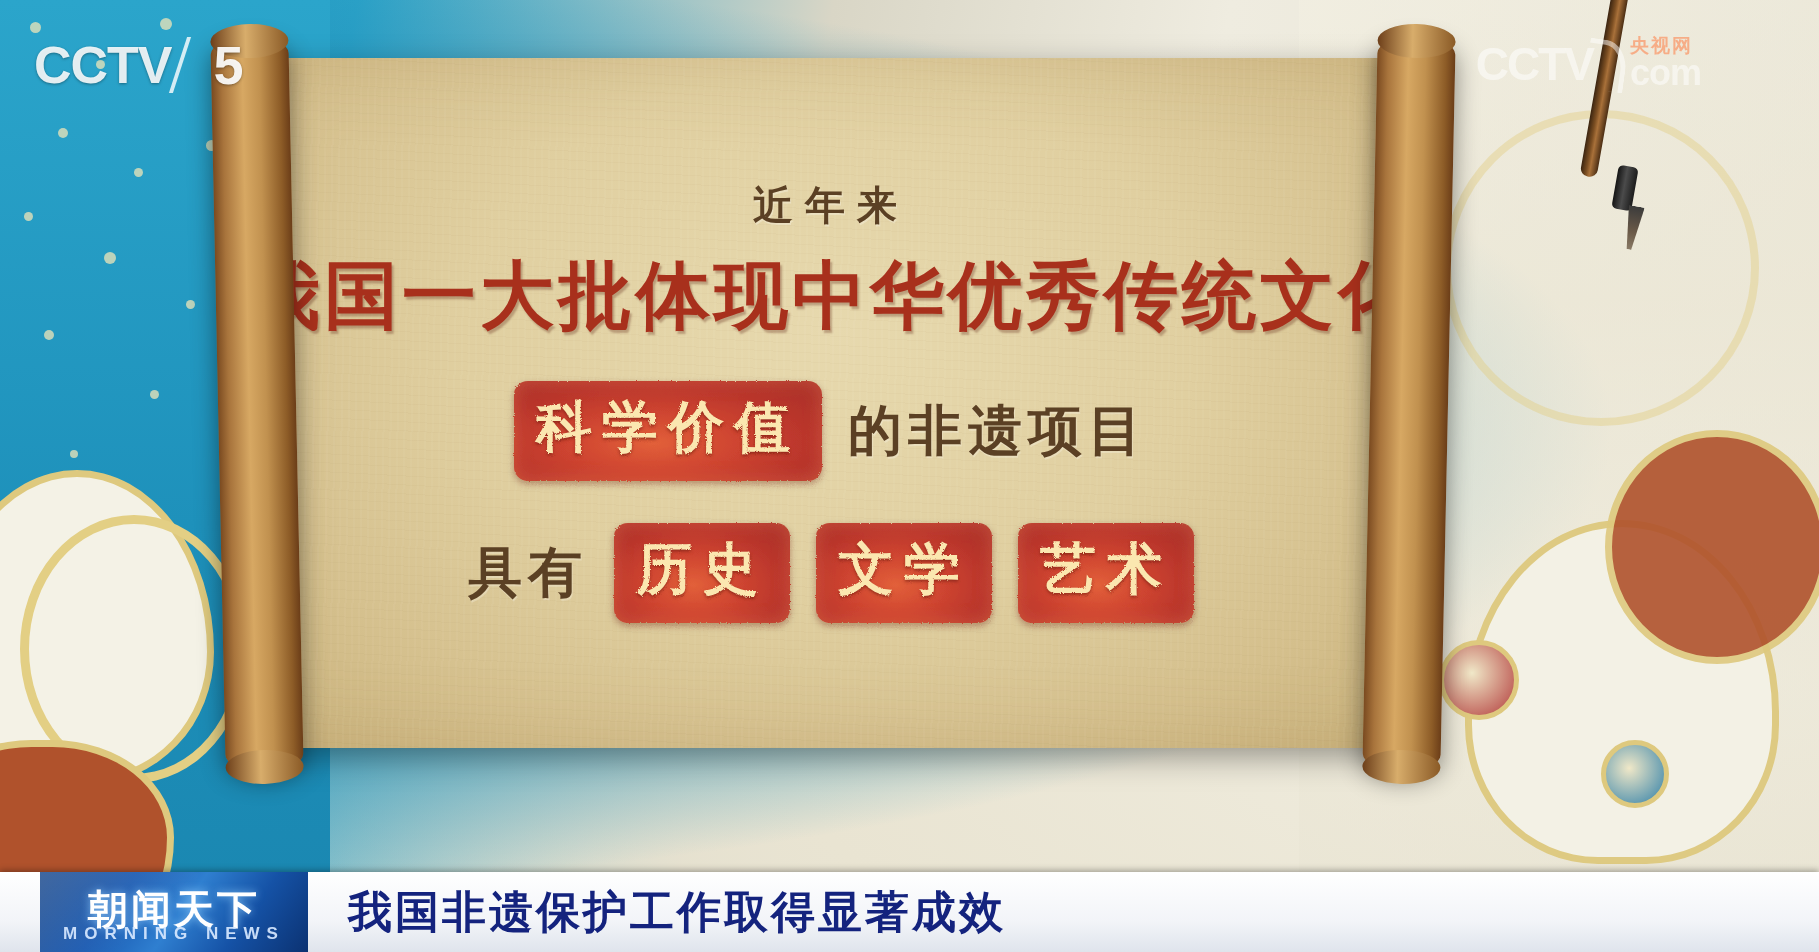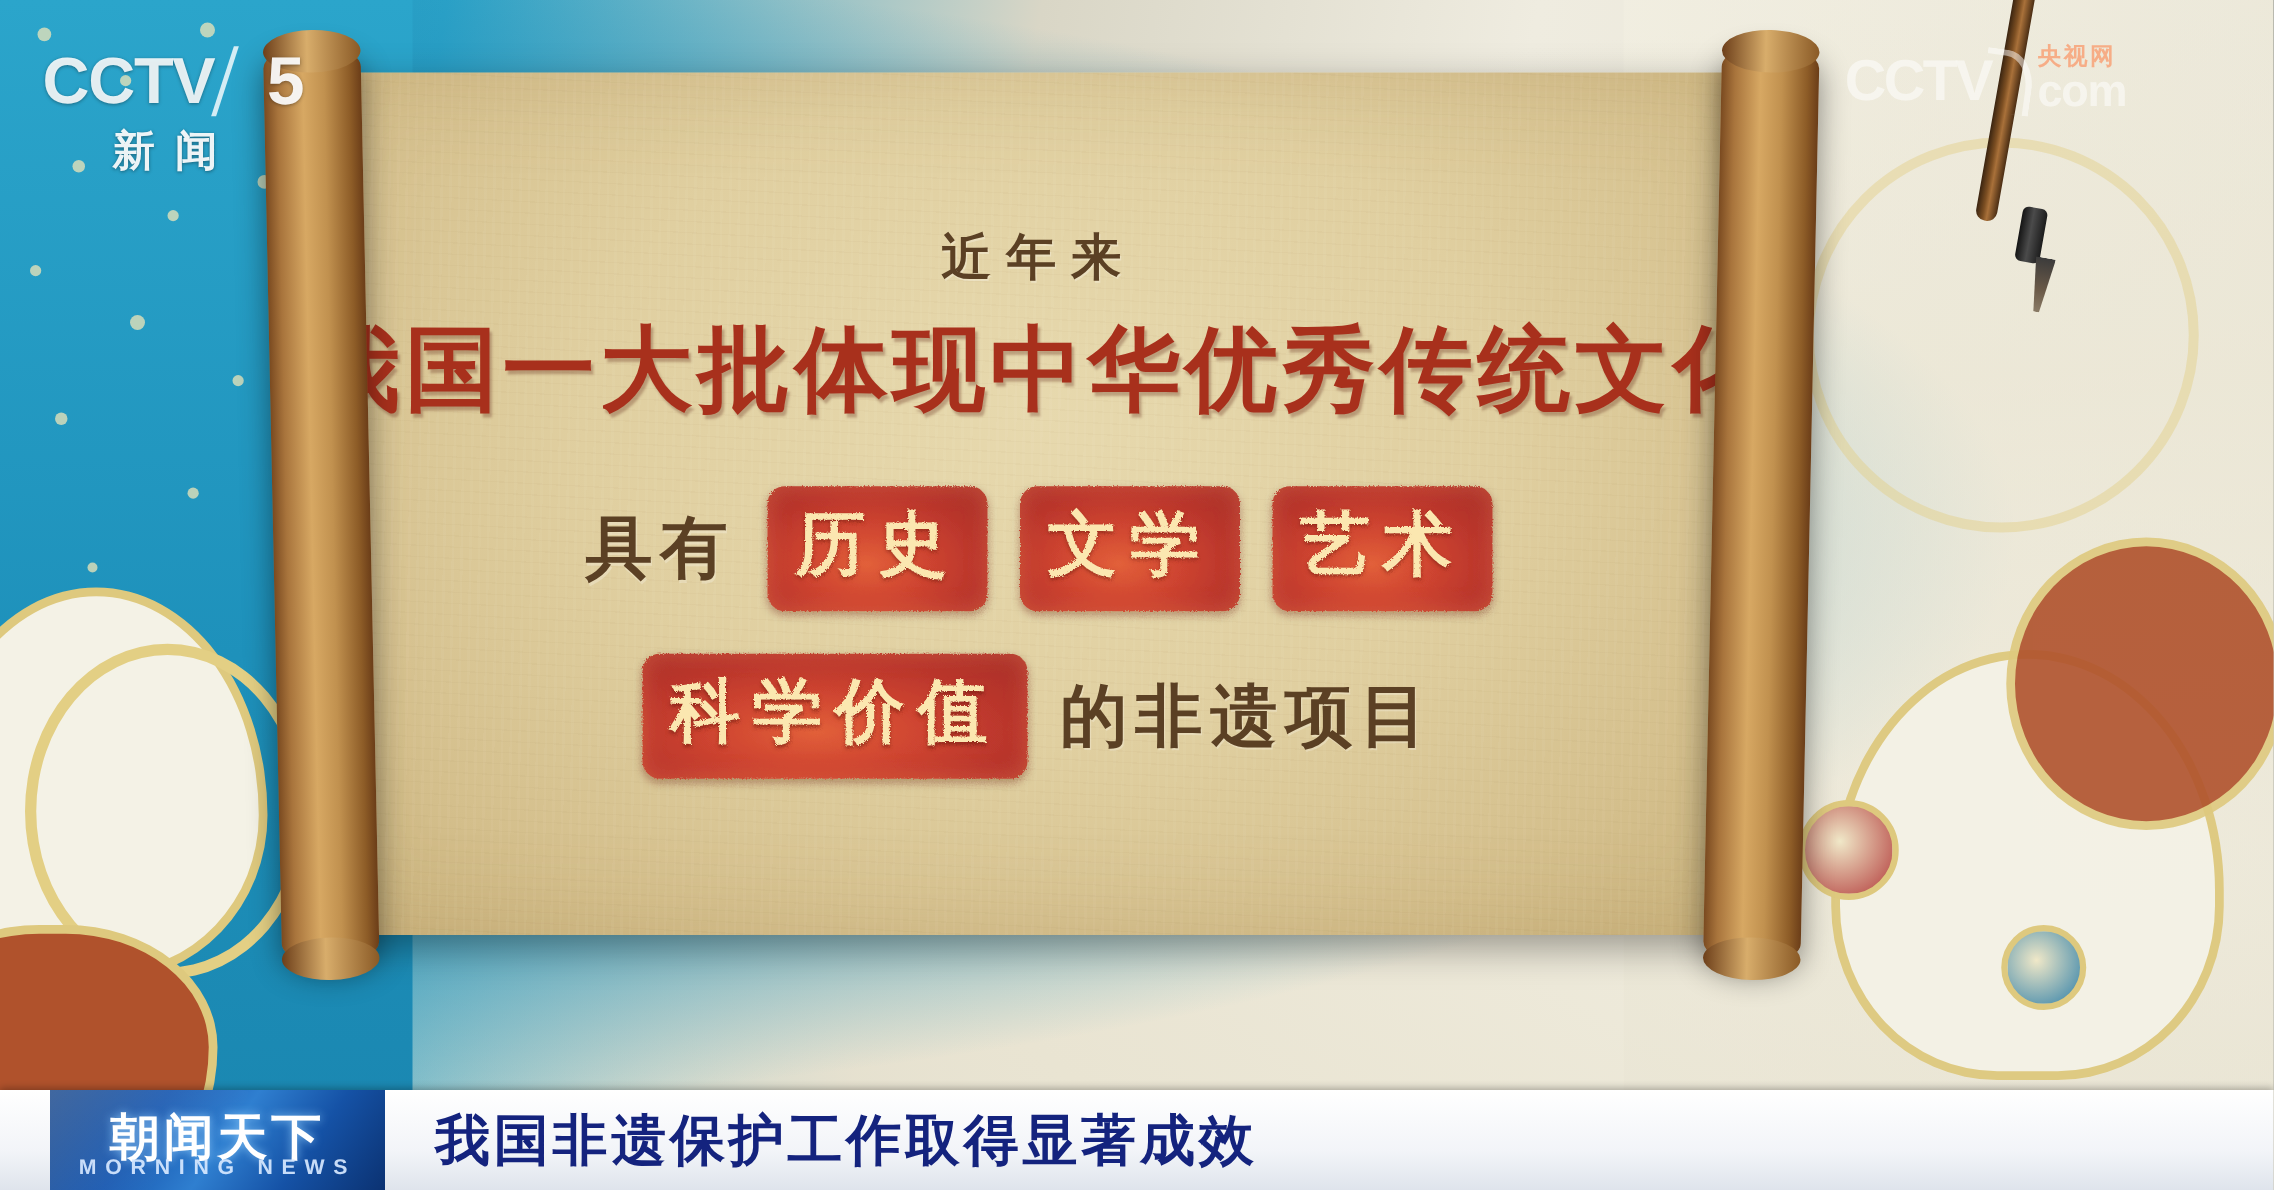--- a/index.html
+++ b/index.html
@@ -269,32 +269,32 @@
       <div class="paper-grain"></div>
       <div class="paper-edge-l"></div>
       <div class="paper-edge-r"></div>
 
       <div class="scroll-text">
 
         <div class="cn line-kicker">近年来</div>
 
         <div class="cn line-head">我国一大批体现中华优秀传统文化</div>
 
+        <div class="row row-seal2">
+          <span class="cn seal">科学价值</span>
+          <span class="cn plain">的非遗项目</span>
+        </div>
+
         <div class="row row-seal">
           <span class="cn plain">具有</span>
           <span class="cn seal">历史</span>
           <span class="cn seal">文学</span>
           <span class="cn seal">艺术</span>
         </div>
 
-        <div class="row row-seal2">
-          <span class="cn seal">科学价值</span>
-          <span class="cn plain">的非遗项目</span>
-        </div>
-
       </div>
     </div>
 
     <div class="roller left">
       <div class="roller-cap top"></div>
       <div class="roller-cap bot"></div>
     </div>
     <div class="roller right">
       <div class="roller-cap top"></div>
       <div class="roller-cap bot"></div>
@@ -304,21 +304,20 @@
   <div class="brush-shaft"></div>
   <div class="brush-ferrule"></div>
   <div class="brush-tip"></div>
 
   <div class="bug">
     <div class="bug-row">
       <span class="bug-cctv">CCTV</span>
       <span class="bug-slash"></span>
       <span class="bug-13">5</span>
     </div>
-    <div class="bug-sub">新闻</div>
   </div>
 
   <div class="wm">
     <div class="wm-row">
       <span class="wm-cctv">CCTV</span>
       <span class="wm-arc"></span>
       <span class="wm-right">
         <span class="wm-cn">央视网</span>
         <span class="wm-com">com</span>
       </span>

